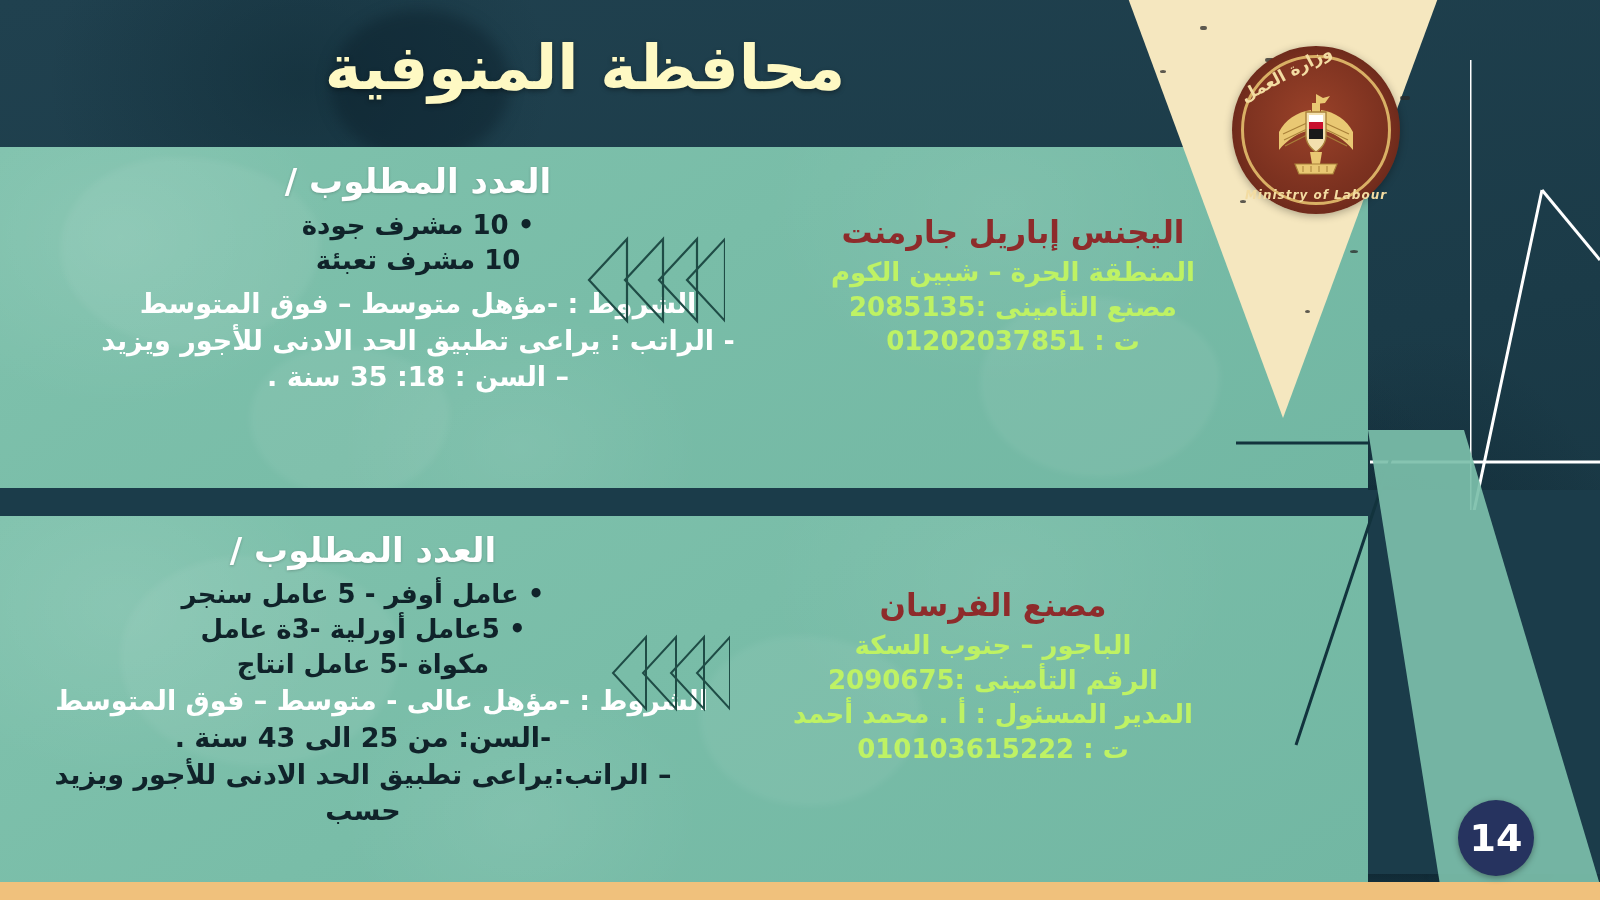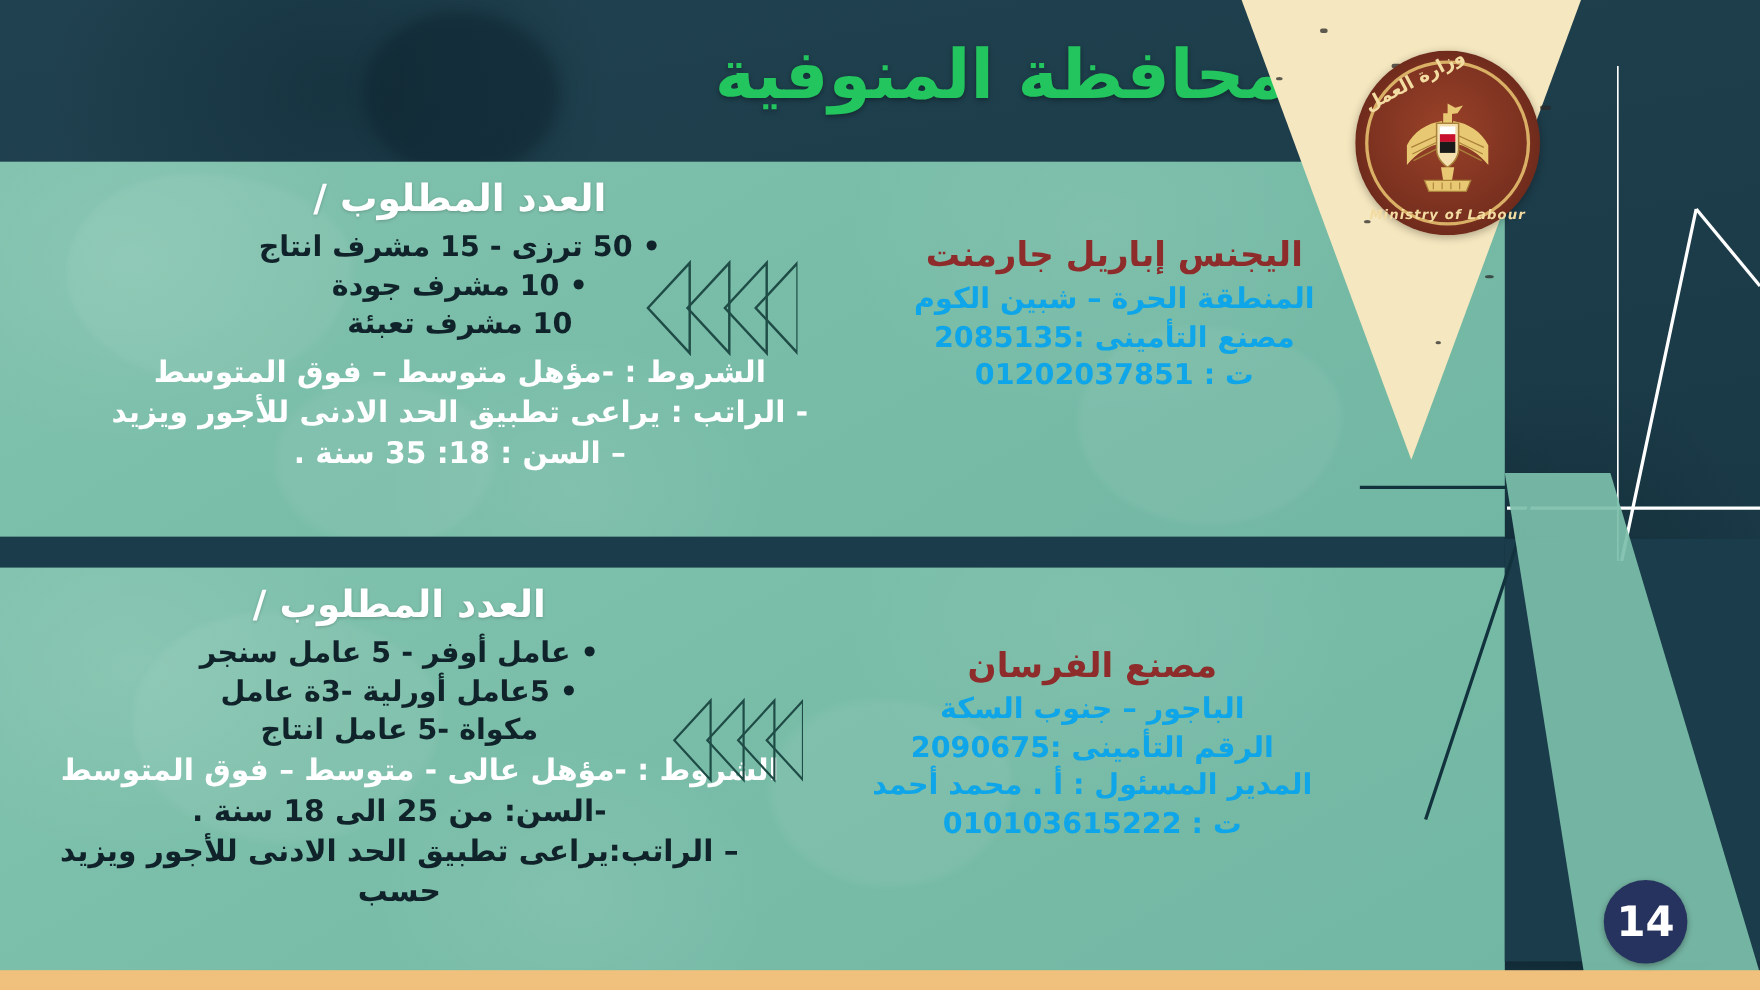--- a/index.html
+++ b/index.html
@@ -61,22 +61,22 @@
     border-radius:44% 56% 50% 50%/48% 44% 56% 52%;
     filter:blur(3px);
   }
 
   
   #header-zone {
     position:absolute; top:0; left:0; width:1600px; height:147px;
   }
   #page-title {
     position:absolute; top:34px; left:0; width:1170px;
-    text-align:right;
-    color:#22c55e;
+    text-align:center;
+    color:#fef9c3;
     font-size:62px;
     font-weight:700;
     letter-spacing:-1px;
     line-height:1.1;
     text-shadow:0 2px 5px rgba(0,0,0,.35);
   }
 
   
   #beige-triangle {
     position:absolute; top:-2px; left:1128px; width:310px; height:420px;
@@ -116,21 +116,21 @@
   .chevrons { position:absolute; display:flex; gap:0px; }
 
   
   .block { position:absolute; }
   .company-col { position:absolute; text-align:center; direction:rtl;margin-top:16px; }
   .company-name {
     color:#8e2b2b; font-size:31px; font-weight:700; line-height:1.25;
     margin-bottom:3px;
   }
   .company-line {
-    color:#0ea5e9; font-size:26px; font-weight:700; line-height:1.34;
+    color:#bef264; font-size:26px; font-weight:700; line-height:1.34;
   }
   .req-col { position:absolute; text-align:center; direction:rtl; }
   .req-heading {
     color:#ffffff; font-size:34px; font-weight:700; line-height:1.2;
     margin-bottom:6px;
     text-shadow:0 1px 3px rgba(0,0,0,.2);
   }
   .req-item {
     color:#10232a; font-size:26px; font-weight:700; line-height:1.35;
   }
@@ -187,21 +187,20 @@
 
     <div class="company-col" style="right:120px; top:50px; width:470px;">
       <div class="company-name">اليجنس إباريل جارمنت</div>
       <div class="company-line">المنطقة الحرة – شبين الكوم</div>
       <div class="company-line">مصنع التأمينى :2085135</div>
       <div class="company-line">ت : 01202037851</div>
     </div>
 
     <div class="req-col" style="right:630px; top:14px; width:640px;">
       <div class="req-heading">العدد المطلوب /</div>
-      <div class="req-item">• 50 ترزى  -  15 مشرف انتاج</div>
       <div class="req-item">• 10 مشرف جودة</div>
       <div class="req-item">10 مشرف تعبئة</div>
       <div class="cond-line cond-white" style="margin-top:8px;">الشروط : -مؤهل متوسط – فوق المتوسط</div>
       <div class="cond-line cond-white">- الراتب :  يراعى تطبيق الحد الادنى  للأجور ويزيد</div>
       <div class="cond-line cond-white">– السن : 18: 35 سنة .</div>
     </div>
 
     <div class="chevrons" style="left:585px; top:88px;">
       <svg width="140" height="90" viewBox="0 0 140 90" aria-hidden="true">
         <polygon points="42,4 42,86 4,45" fill="none" stroke="#1f4c46" stroke-width="2.2"></polygon>
@@ -221,21 +220,21 @@
       <div class="company-line">المدير المسئول : أ . محمد أحمد</div>
       <div class="company-line">ت : 010103615222</div>
     </div>
 
     <div class="req-col" style="right:660px; top:14px; width:690px;">
       <div class="req-heading">العدد المطلوب /</div>
       <div class="req-item">• عامل أوفر - 5 عامل سنجر</div>
       <div class="req-item">• 5عامل أورلية -3ة عامل</div>
       <div class="req-item">مكواة -5 عامل انتاج</div>
       <div class="cond-line cond-white" style="margin-top:1px;text-align:right;">الشروط : -مؤهل عالى - متوسط – فوق المتوسط</div>
-      <div class="cond-line cond-dark">-السن: من 25 الى 18 سنة .</div>
+      <div class="cond-line cond-dark">-السن: من 25 الى 43 سنة .</div>
       <div class="cond-line cond-dark">– الراتب:يراعى تطبيق الحد الادنى للأجور ويزيد حسب</div>
     </div>
 
     <div class="chevrons" style="left:610px; top:118px;">
       <svg width="120" height="78" viewBox="0 0 120 78" aria-hidden="true">
         <polygon points="36,3 36,75 3,39" fill="none" stroke="#1f4c46" stroke-width="2"></polygon>
         <polygon points="66,3 66,75 33,39" fill="none" stroke="#1f4c46" stroke-width="2"></polygon>
         <polygon points="94,3 94,75 61,39" fill="none" stroke="#1f4c46" stroke-width="2"></polygon>
         <polygon points="120,3 120,75 87,39" fill="none" stroke="#1f4c46" stroke-width="2"></polygon>
       </svg>

